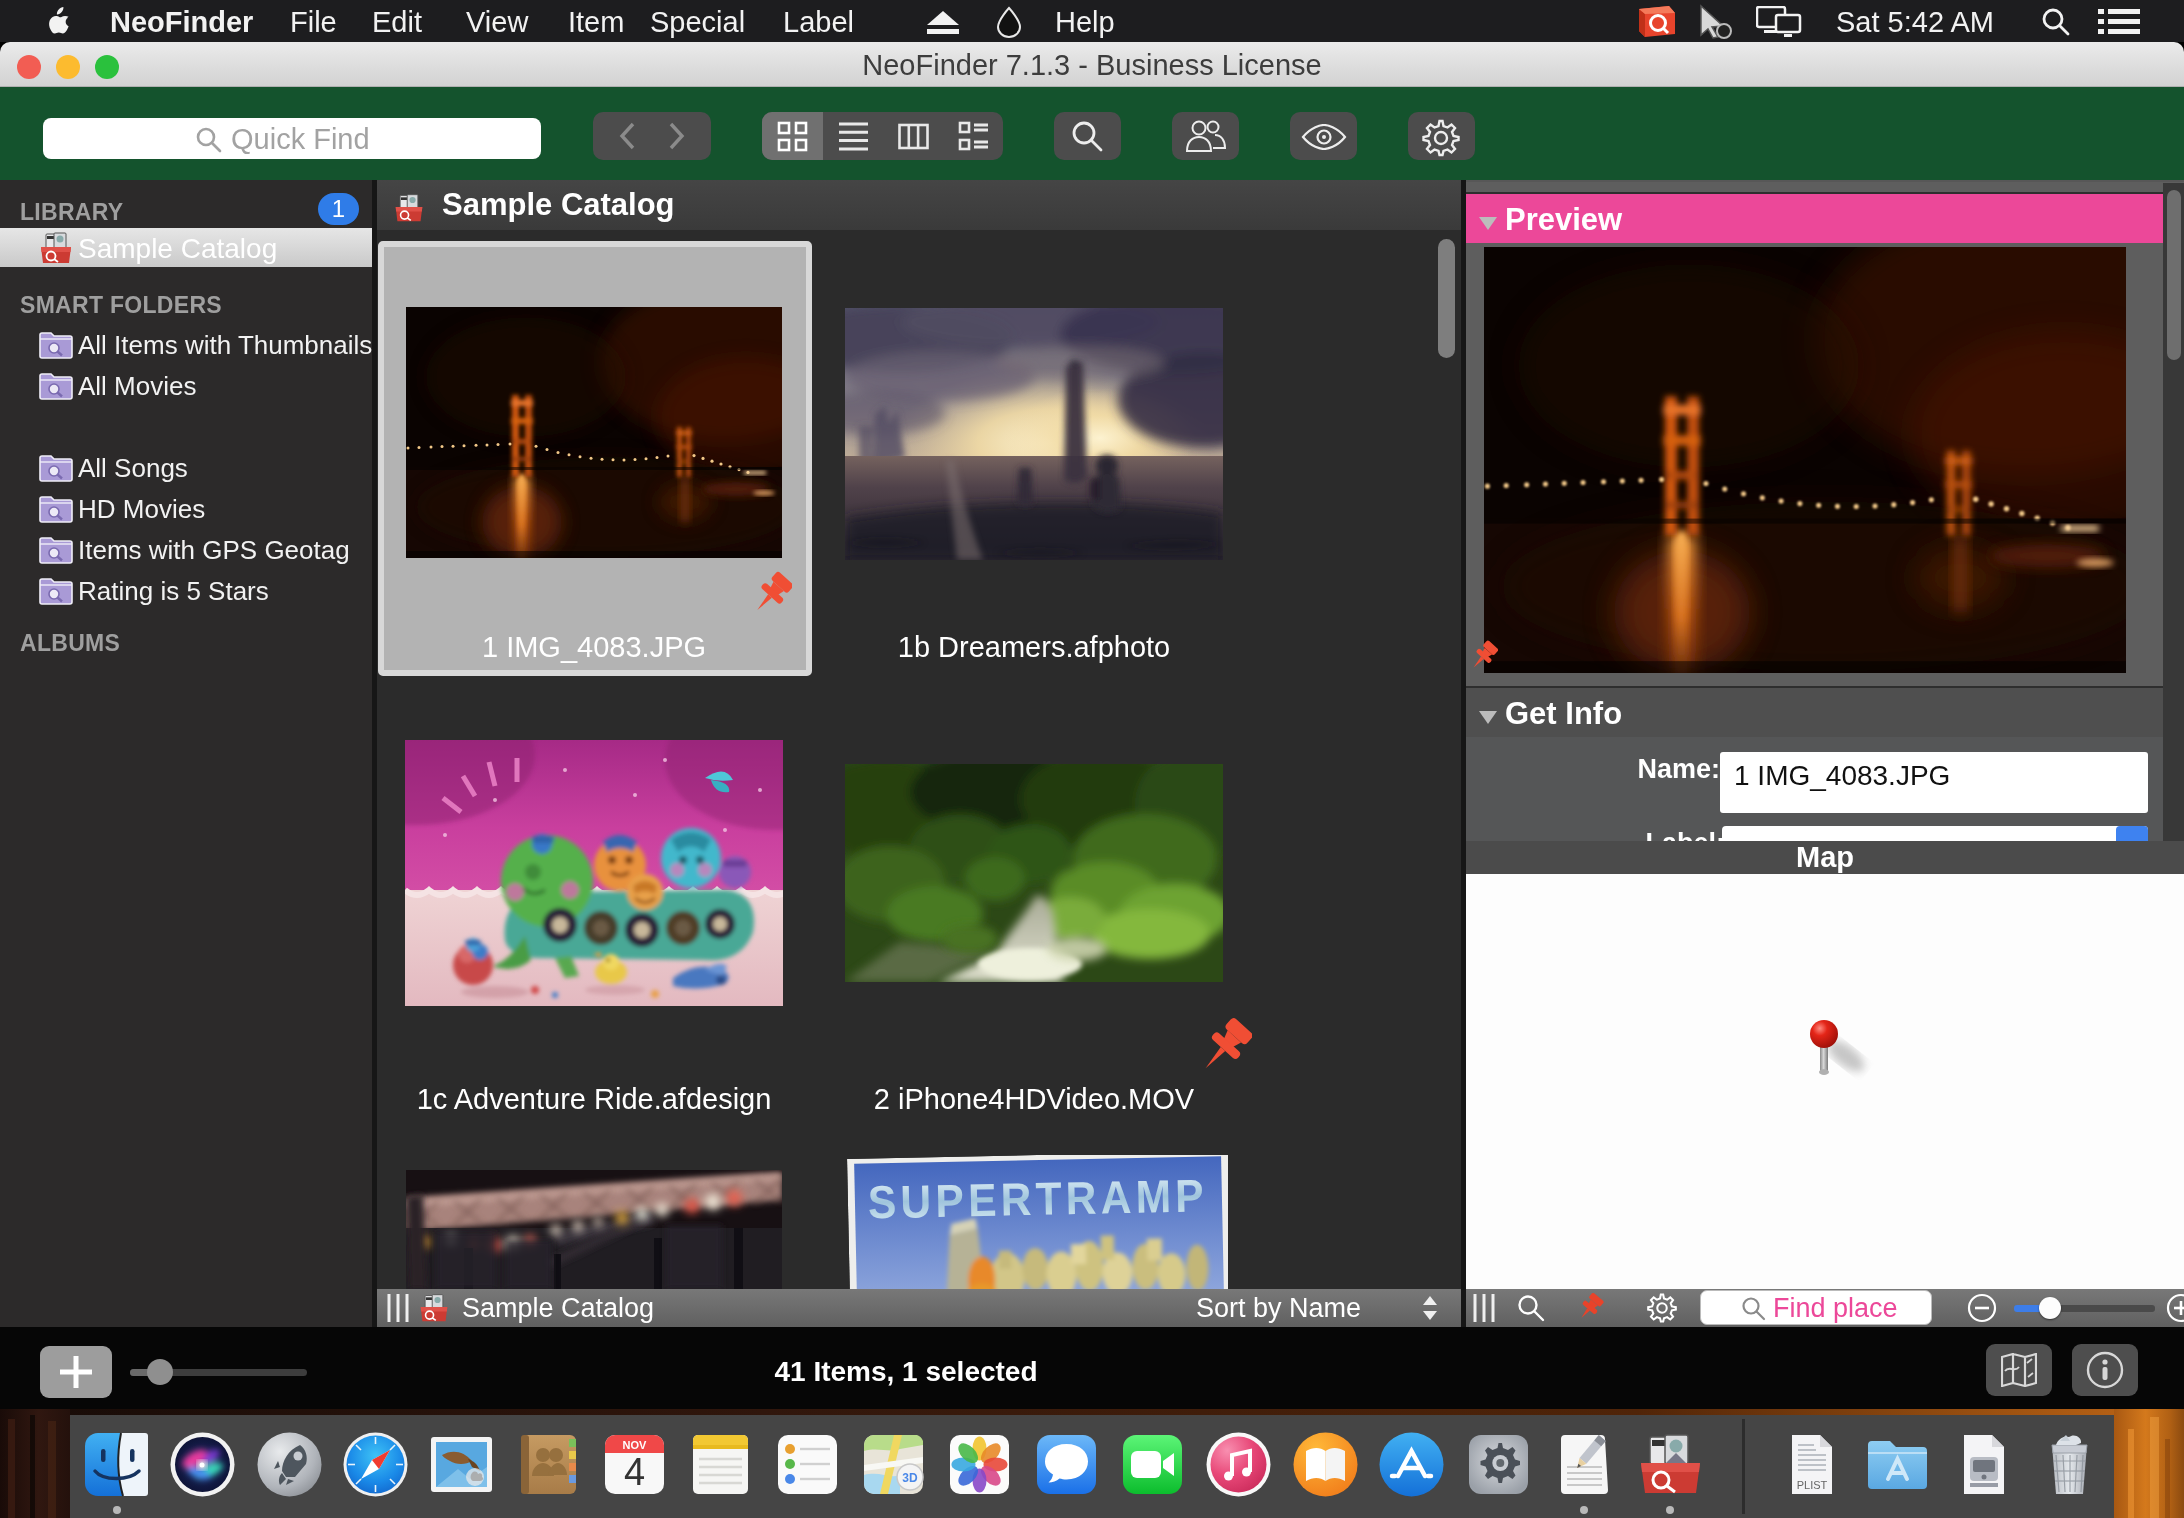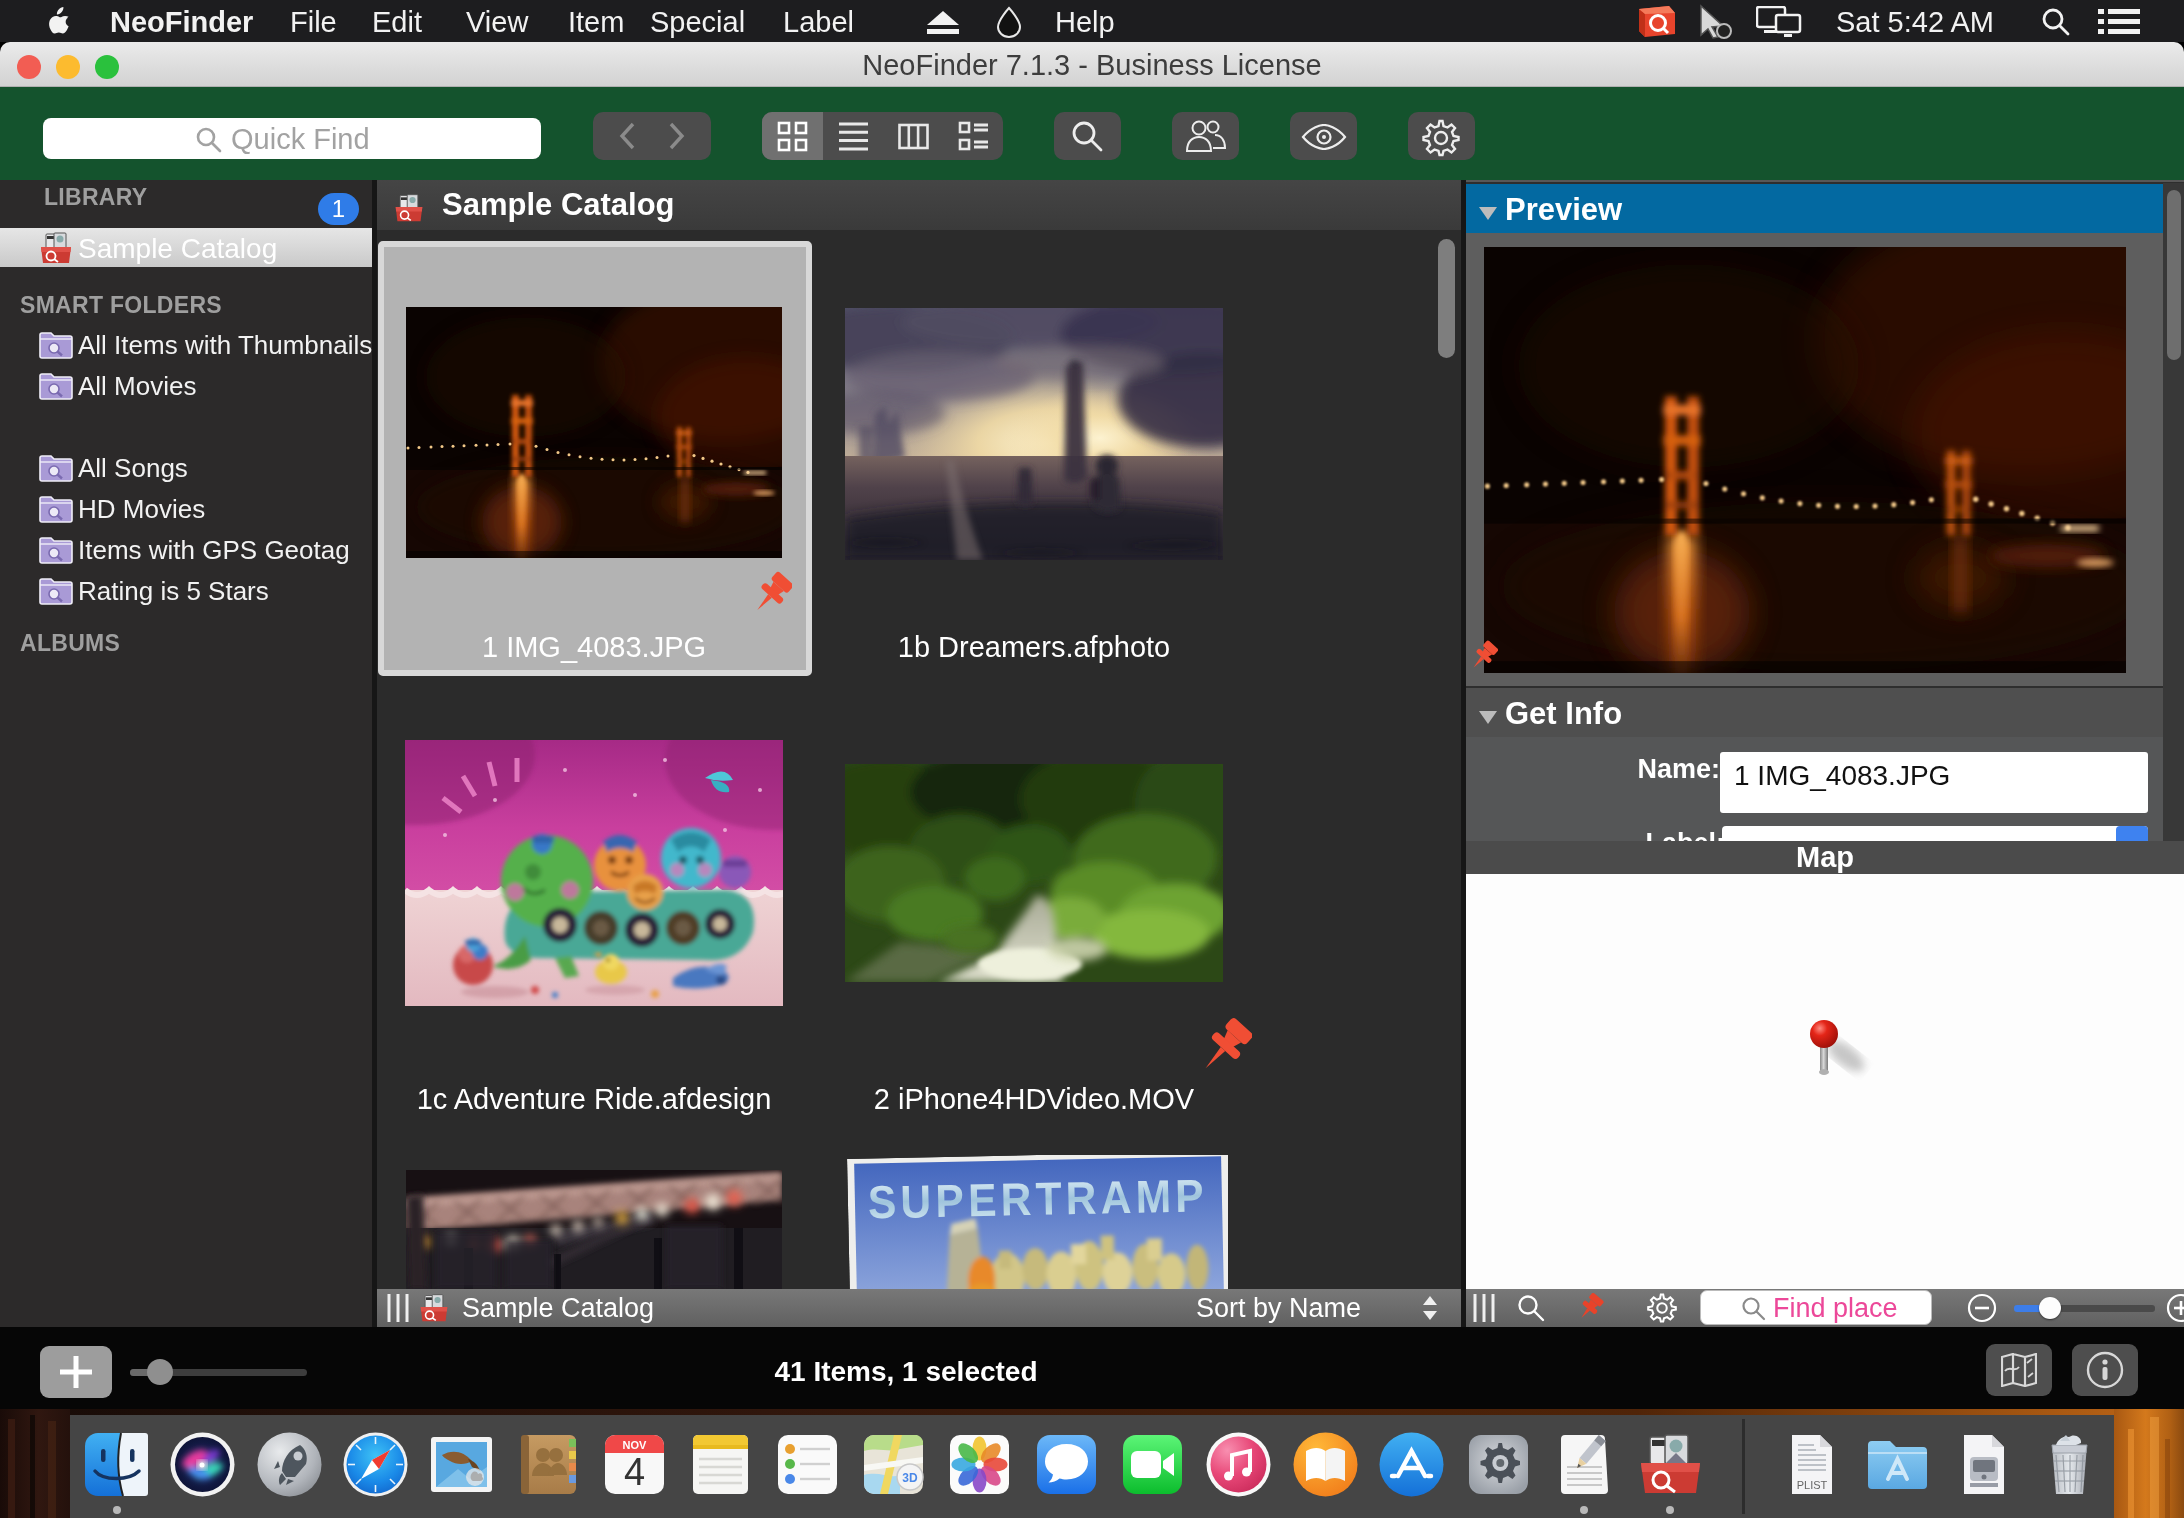--- a/index.html
+++ b/index.html
@@ -195,21 +195,21 @@
         </svg>
     </div>
     <div class="tbtn" style="left:1408px;width:67px;">
       <svg class="abs" style="left:14px;top:7px;" width="38" height="38" viewBox="0 0 38 38">
           <path fill="none" stroke="#ededed" stroke-width="2.4" d="M19 4 L22 4 L23 9 L27 10.5 L31 7.5 L34.5 11 L31.5 15 L33 19 L38 20 L38 23 L33 24 L31.5 28 L34.5 32 L31 35.5 L27 32.5 L23 34 L22 38 L19 38 L18 34 L14 32.5 L10 35.5 L6.5 32 L9.5 28 L8 24 L3 23 L3 20 L8 19 L9.5 15 L6.5 11 L10 7.5 L14 10.5 L18 9 Z" transform="translate(-1.5,-2)"></path>
           <circle cx="19" cy="19" r="6" fill="none" stroke="#ededed" stroke-width="2.4"></circle>
         </svg>
     </div>
   </div>
   <div id="sidebar">
-    <div class="shead" style="top:4px;margin-left:24px;">LIBRARY</div>
+    <div class="shead" style="top:19px;">LIBRARY</div>
     <div id="selrow"></div>
     <svg class="abs" style="left:38px;top:50px;" width="36" height="36" viewBox="0 0 36 36">
         <rect x="8" y="4" width="9" height="14" rx="1" fill="#e8e8ea" stroke="#555" stroke-width="1"></rect>
         <rect x="9" y="6" width="7" height="3" fill="#333"></rect>
         <rect x="16" y="3" width="12" height="15" rx="1" fill="#d8dadd" stroke="#555" stroke-width="1"></rect>
         <circle cx="22" cy="9" r="3.5" fill="#8aa"></circle>
         <path d="M3 17 L33 17 L31 33 L5 33 Z" fill="#cc3b33"></path>
         <path d="M3 17 L33 17 L32.5 22 L3.5 22 Z" fill="#e05048"></path>
         <circle cx="13" cy="26" r="4.5" fill="none" stroke="#fff" stroke-width="1.8"></circle>
         <line x1="16" y1="29" x2="20" y2="32" stroke="#fff" stroke-width="1.8"></line>
@@ -720,21 +720,21 @@
       <span class="abs" style="left:85px;top:4px;font-size:27px;">Sample Catalog</span>
       <span class="abs" style="left:819px;top:4px;font-size:27px;">Sort by Name</span>
       <svg class="abs" style="left:1044px;top:6px;" width="18" height="26" viewBox="0 0 18 26">
           <path d="M9 1 L16 10 L2 10 Z" fill="#f0f0f0"></path>
           <path d="M9 25 L16 16 L2 16 Z" fill="#f0f0f0"></path>
         </svg>
     </div>
   </div>
   <div id="rpanel">
     <div class="abs" style="left:0;top:2px;width:718px;height:504px;background:#5e5e5e;"></div>
-    <div class="phead" style="top:2px;background:#0369a1;">
+    <div class="phead" style="top:12px;background:#ec4899;">
         <div class="tri"></div>
         <div class="t">Preview</div>
       </div>
     <svg class="abs" style="left:18px;top:67px;" width="642" height="426" viewBox="0 0 376 251" preserveAspectRatio="none">
       <rect width="376" height="251" fill="#0a0301"></rect>
       <ellipse cx="318" cy="55" rx="125" ry="80" fill="#481304" opacity="0.5" filter="url(#bl8)"></ellipse>
       <ellipse cx="340" cy="110" rx="90" ry="60" fill="#571805" opacity="0.4" filter="url(#bl8)"></ellipse>
       <ellipse cx="120" cy="70" rx="100" ry="60" fill="#200803" opacity="0.45" filter="url(#bl8)"></ellipse>
       <rect x="0" y="160" width="376" height="91" fill="#160703"></rect>
       <ellipse cx="200" cy="200" rx="190" ry="50" fill="#200b03" opacity="0.45" filter="url(#bl8)"></ellipse>

